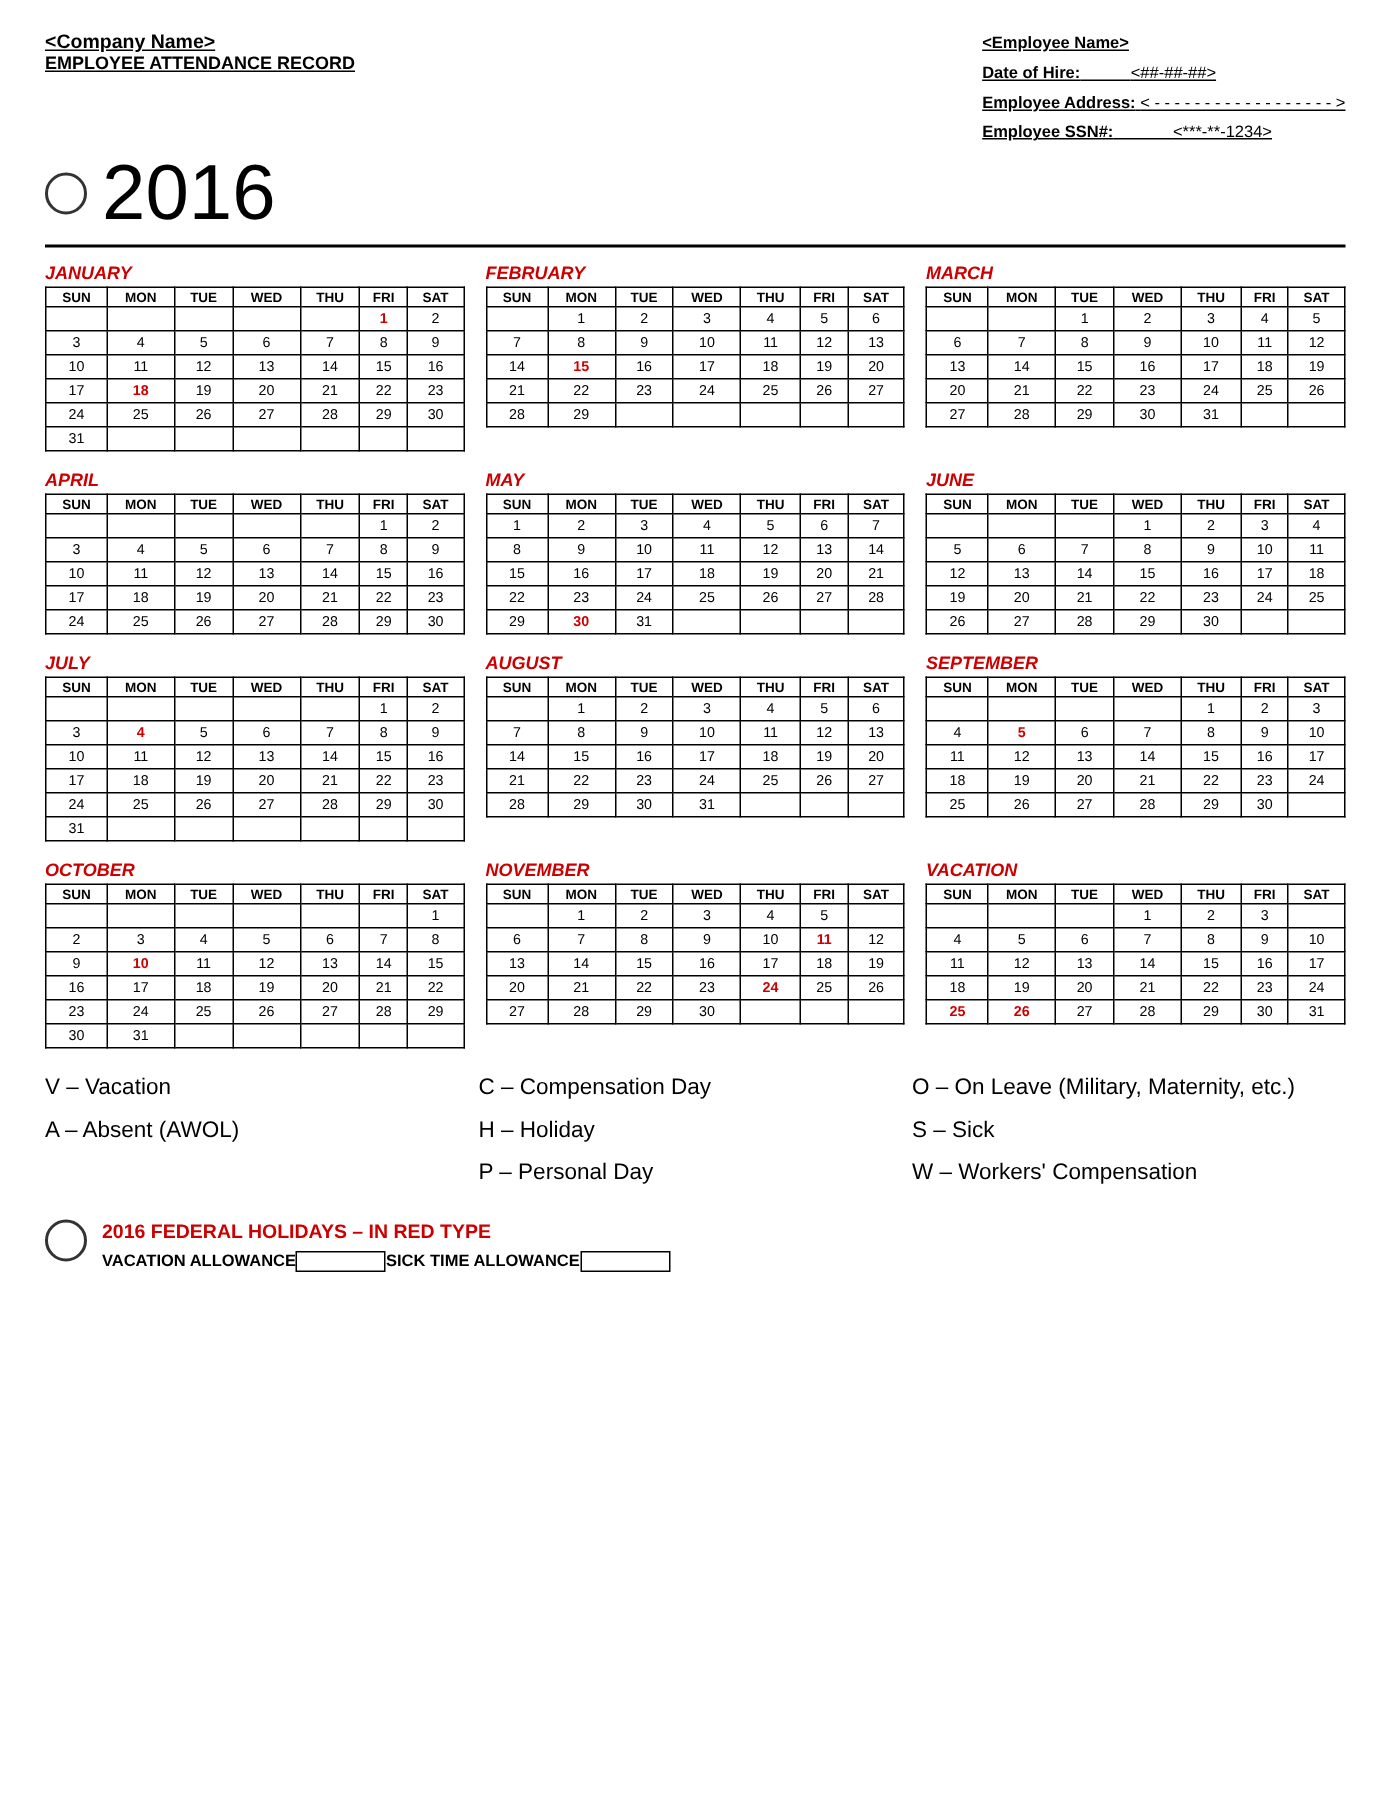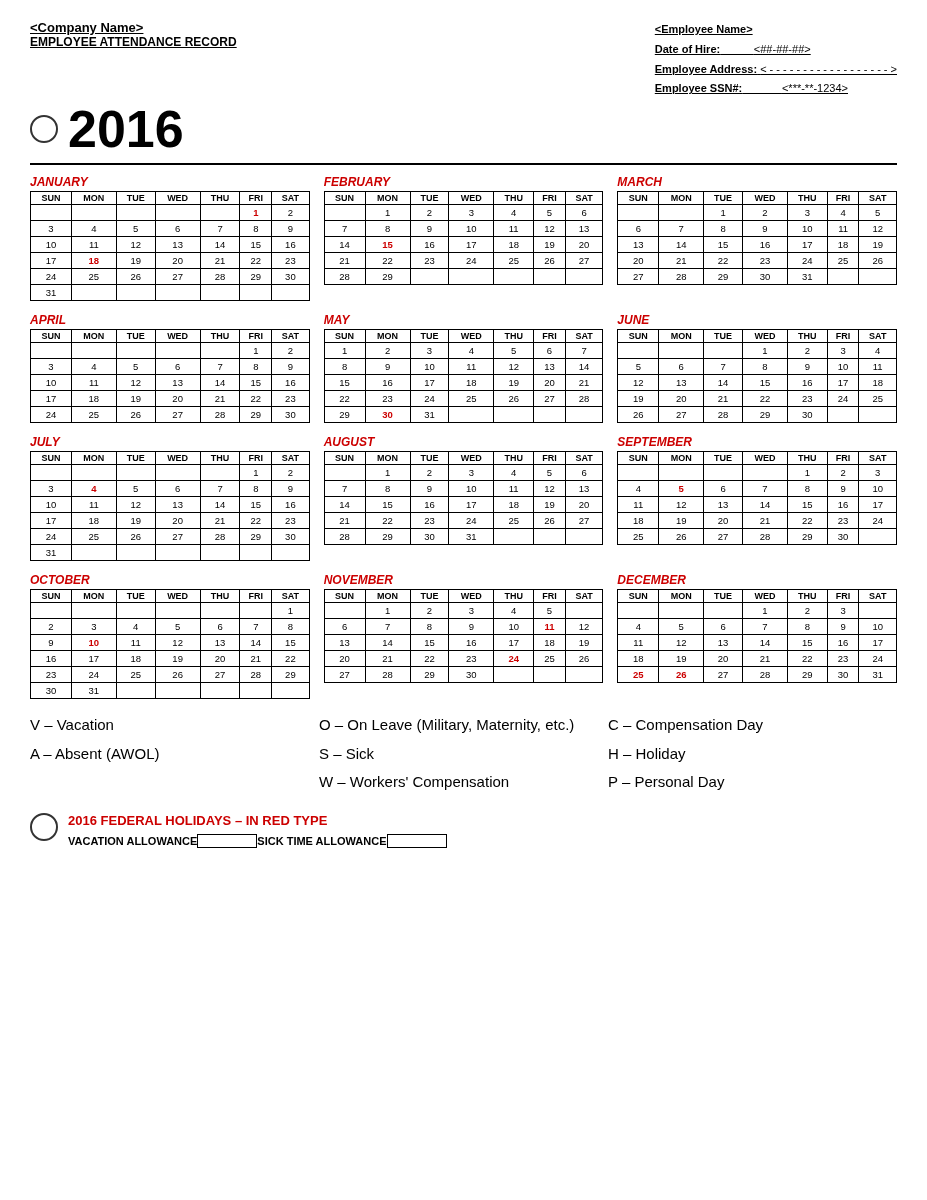--- a/index.html
+++ b/index.html
@@ -38,21 +38,21 @@
       border-radius: 50%;
       background: white;
       flex-shrink: 0;
     }
     .attendance-record {
       font-weight: bold;
       font-size: 12px;
     }
     .year-big {
       font-size: 52px;
-      font-weight: bold;
+      font-weight: normal;
       line-height: 1;
     }
     .right-header {
       font-size: 11px;
       line-height: 1.8;
     }
     .right-header .label { font-weight: bold; }
     .header-divider {
       border: none;
       border-top: 2px solid #000;
@@ -887,21 +887,21 @@
             <td>29</td>
             <td>30</td>
             <td></td>
             <td></td>
             <td></td>
           </tr>
         </tbody>
       </table>
     </div>
     <div class="month-block">
-      <div class="month-name">DECEMBER</div>
+      <div class="month-name">VACATION</div>
       <table class="cal-table">
         <thead>
           <tr>
             <th>SUN</th>
             <th>MON</th>
             <th>TUE</th>
             <th>WED</th>
             <th>THU</th>
             <th>FRI</th>
             <th>SAT</th>
@@ -957,28 +957,28 @@
       </table>
     </div>
   </div>
 
 <div class="legend-section">
   <div>
       <div>V – Vacation</div>
       <div>A – Absent (AWOL)</div>
     </div>
   <div>
+      <div>C – Compensation Day</div>
+      <div>H – Holiday</div>
+      <div>P – Personal Day</div>
+    </div>
+  <div>
       <div>O – On Leave (Military, Maternity, etc.)</div>
       <div>S – Sick</div>
       <div>W – Workers' Compensation</div>
-    </div>
-  <div>
-      <div>C – Compensation Day</div>
-      <div>H – Holiday</div>
-      <div>P – Personal Day</div>
     </div>
 </div>
 
 <div class="bottom-left-row">
   <div class="circle-side"></div>
   <div>
     <div class="federal-holidays">2016 FEDERAL HOLIDAYS – IN RED TYPE</div>
     <div class="allowance-row">
       <span>VACATION ALLOWANCE</span>
       <span class="allowance-box"></span>

